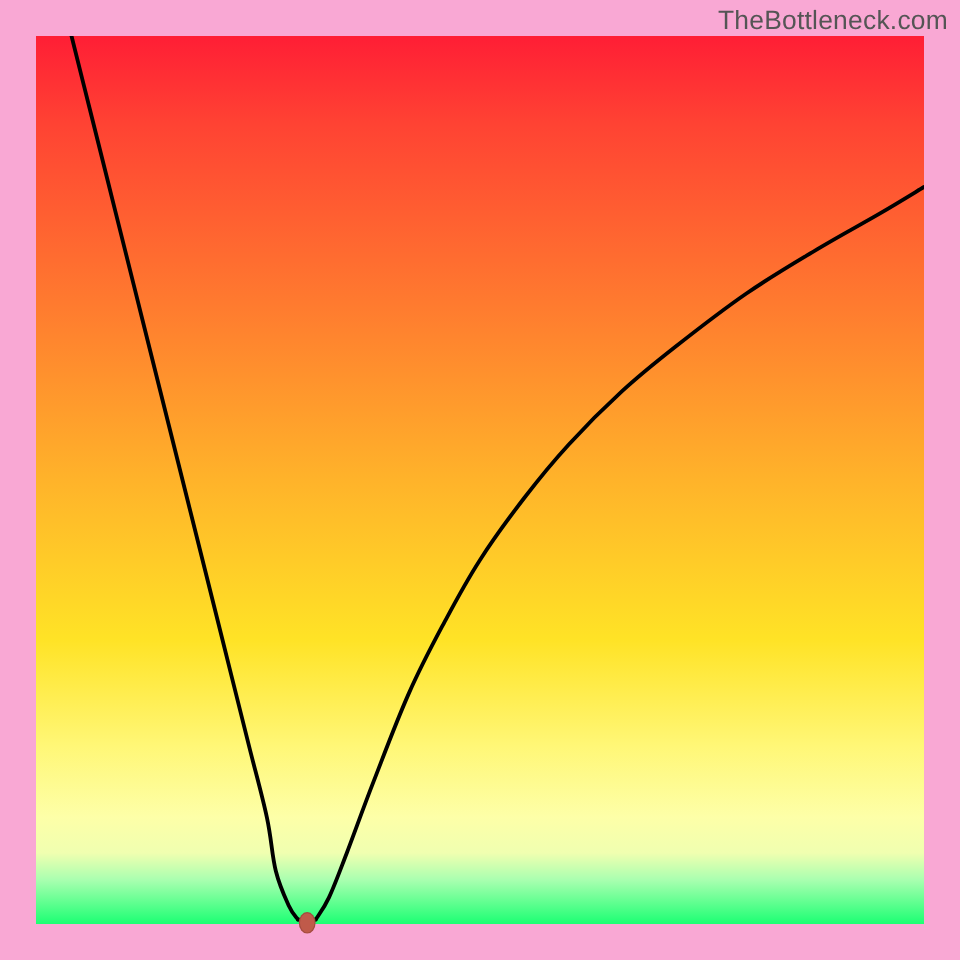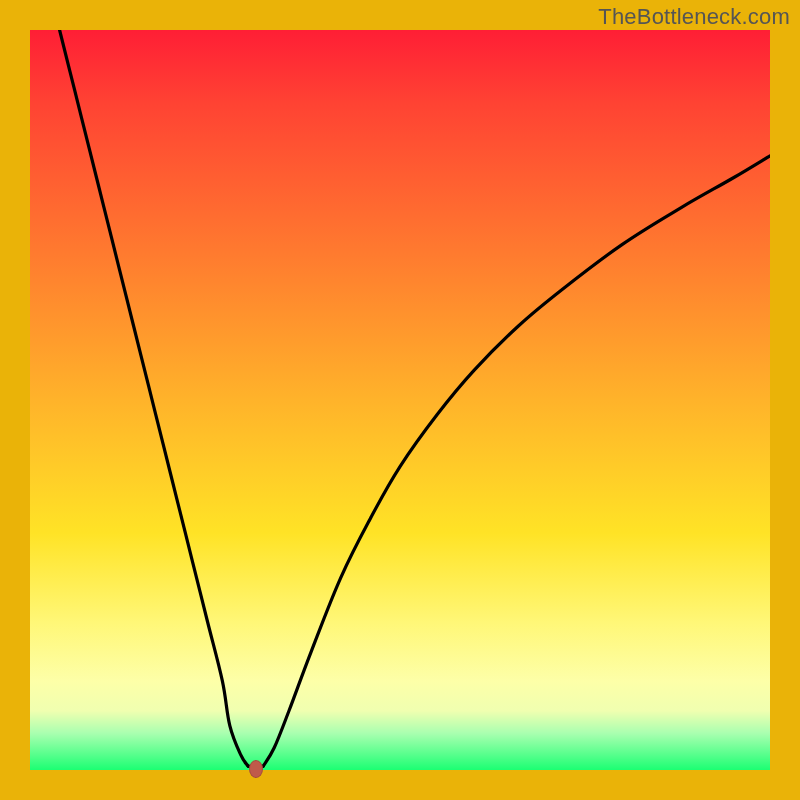--- a/index.html
+++ b/index.html
@@ -8,21 +8,21 @@
     width: 800px;
     height: 800px;
     overflow: hidden;
     background: #000;
     font-family: Arial, Helvetica, sans-serif;
   }
   .frame {
     position: relative;
     width: 800px;
     height: 800px;
-    background: #eab308;
+    background: #f9a8d4;
   }
   .watermark {
     position: absolute;
     top: 4px;
     right: 10px;
     color: #555;
     font-size: 22px;
     letter-spacing: 0.2px;
     user-select: none;
   }

